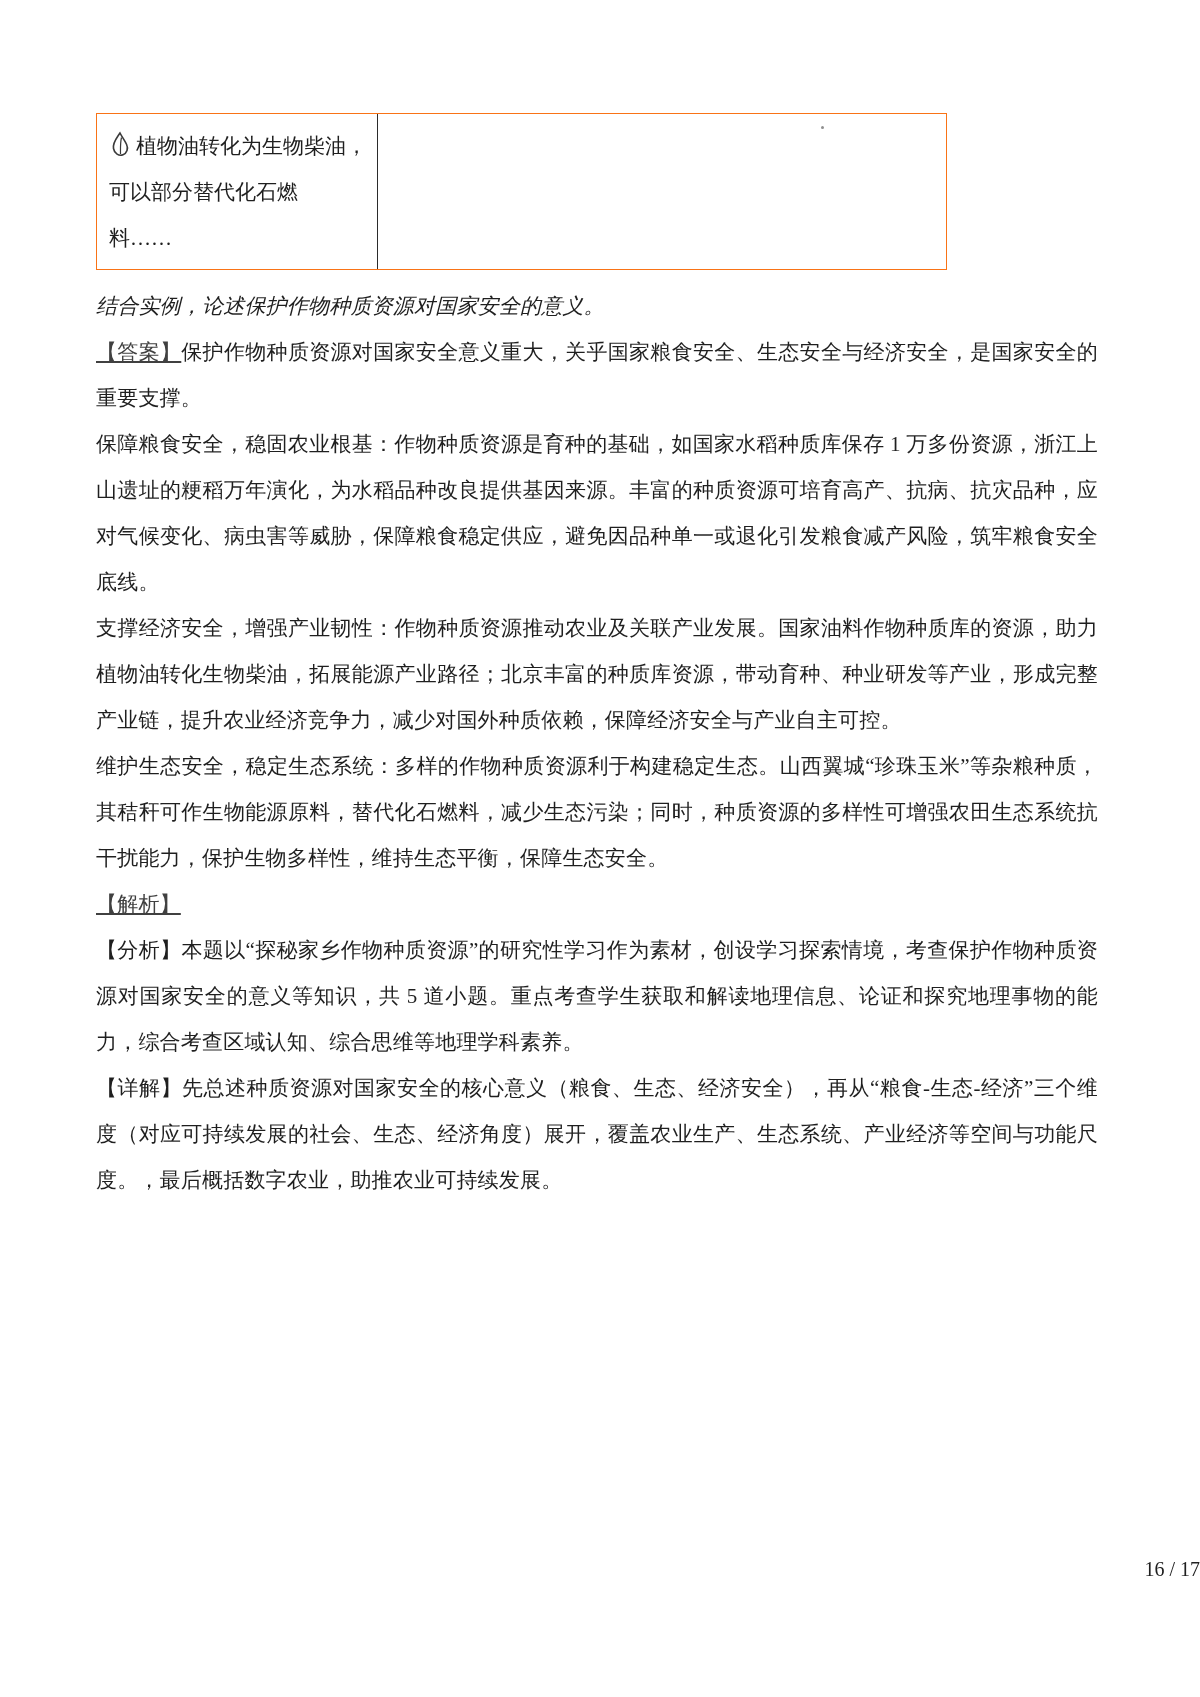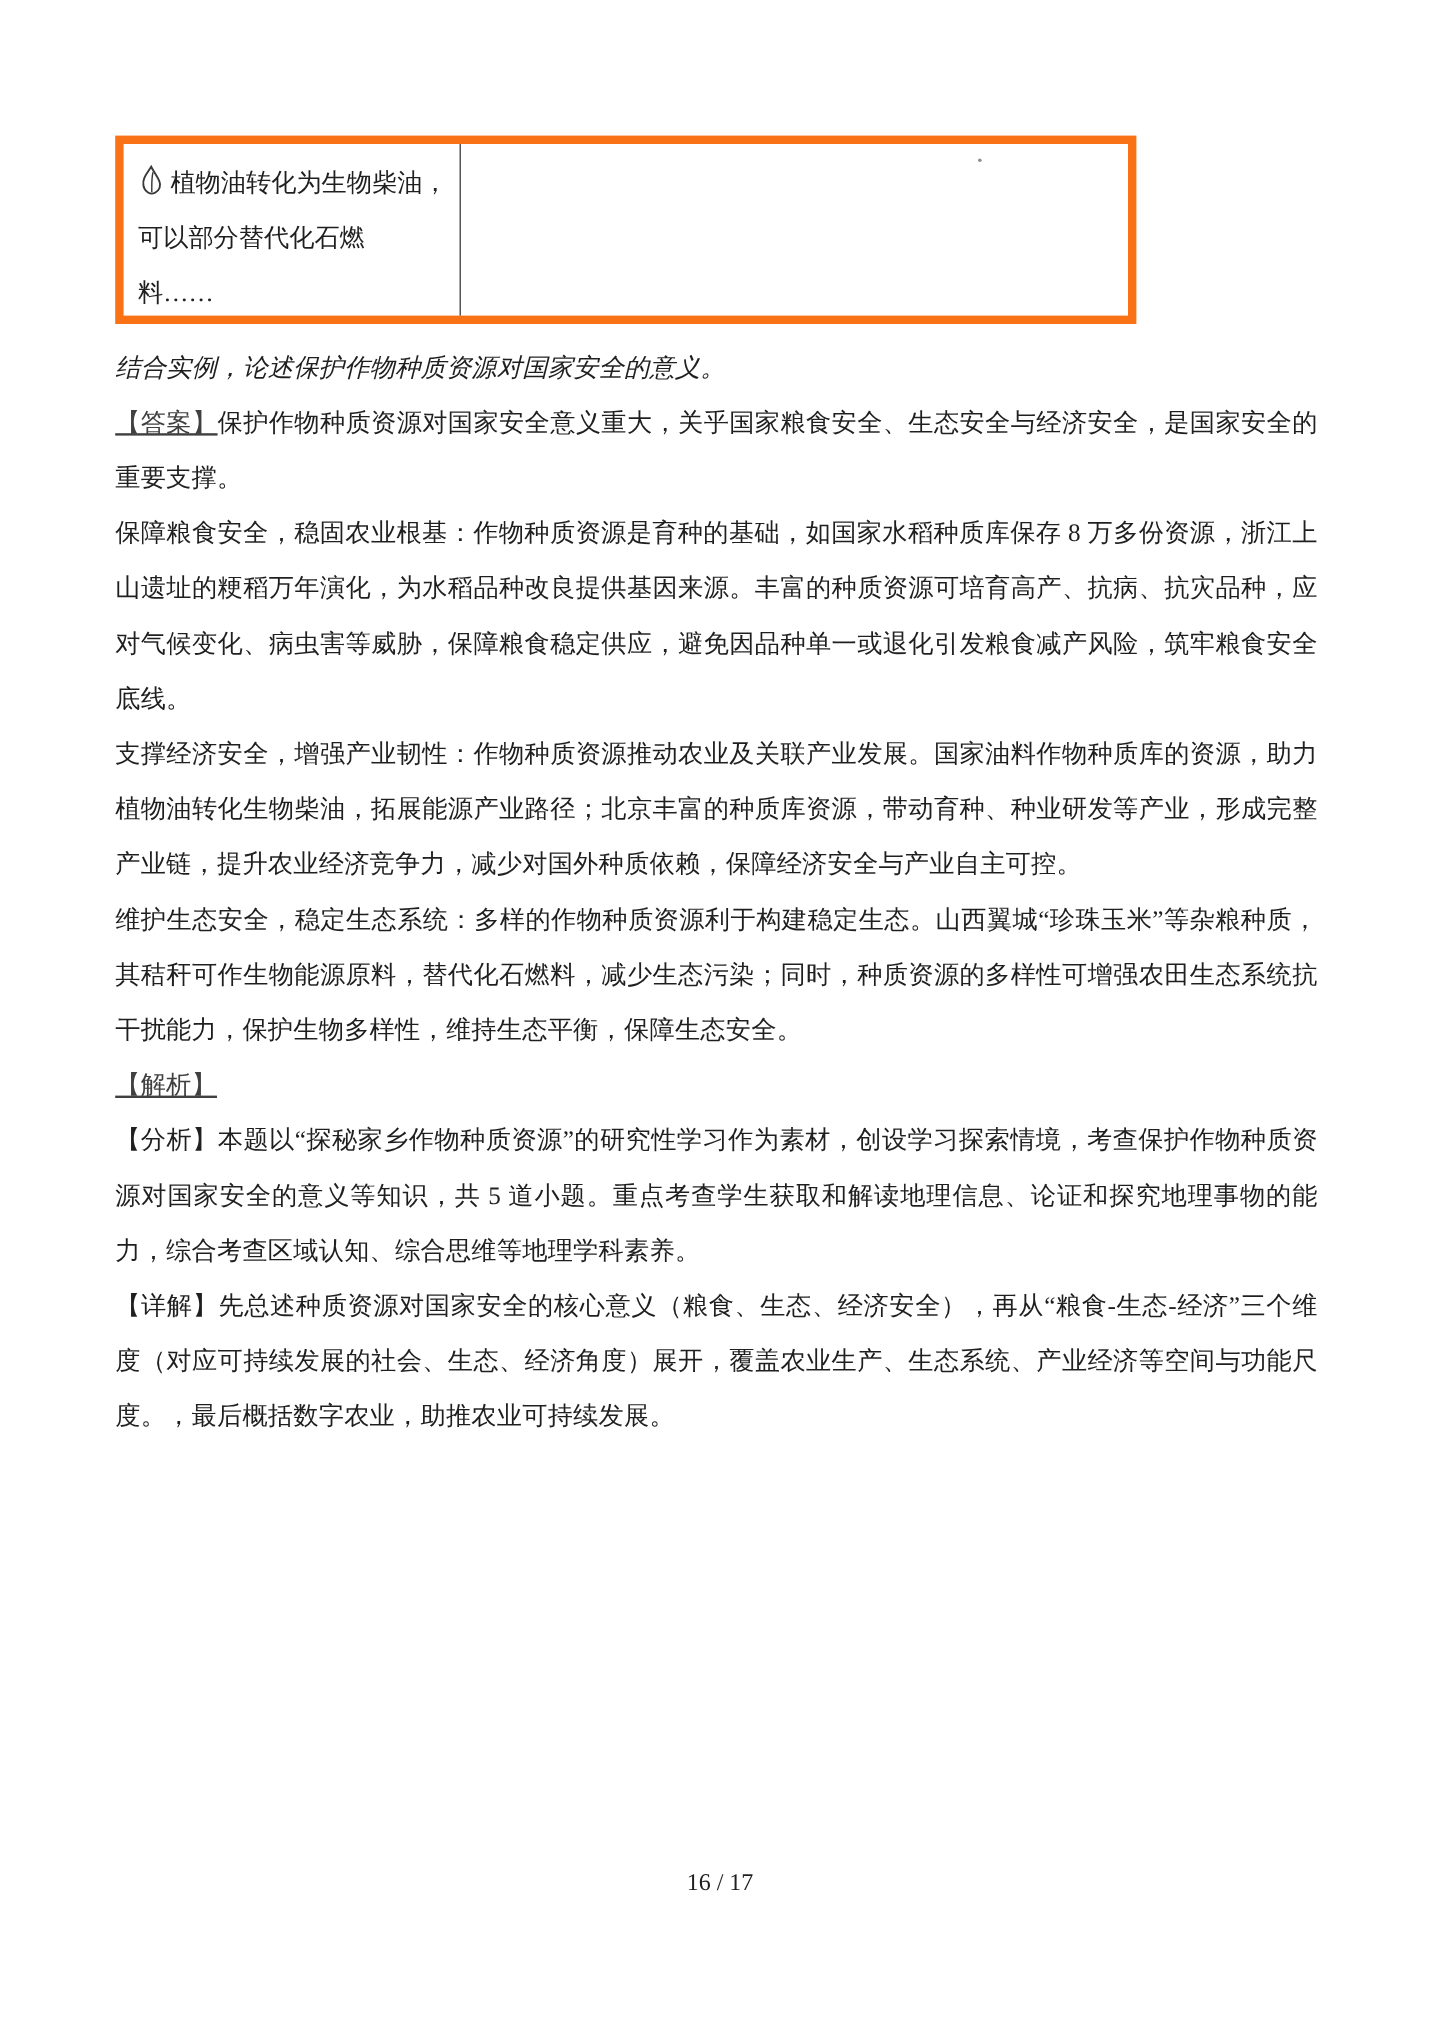--- a/index.html
+++ b/index.html
@@ -16,21 +16,21 @@
     position:absolute;
     left:96px;
     top:113px;
     width:1002px;
   }
   .mtable{
     display:flex;
     width:851px;
     height:157px;
     box-sizing:border-box;
-    border:7px solid #f97316;
+    border:1px solid #f97316;
     background:#fff;
   }
   .cell{box-sizing:border-box;}
   .cell-l{
     width:281px;
     border-right:1px solid #2b2b2b;
     padding:9px 6px 0 12px;
     font-size:21px;
     line-height:46px;
     text-align:left;
@@ -57,21 +57,21 @@
     text-align:justify;
     letter-spacing:0.2px;
   }
   .q{margin-top:13px;font-style:italic;}
   .blue{color:#404040;text-decoration:underline;}
   .footer{
     position:absolute;
     top:1558px;
     left:0;
     width:100%;
-    text-align:center;
+    text-align:right;
     font-size:20px;
     color:#1f1f1f;
   }
 </style>
 </head>
 <body>
 
 <div class="page">
   <div class="content">
 
@@ -90,21 +90,21 @@
       </div>
       <div class="cell cell-r">
         <span class="speck"></span>
       </div>
     </div>
 
     <p class="para q">结合实例，论述保护作物种质资源对国家安全的意义。</p>
 
     <p class="para"><span class="blue">【答案】</span><span>保护作物种质资源对国家安全意义重大，关乎国家粮食安全、生态安全与经济安全，是国家安全的重要支撑。</span></p>
 
-    <p class="para">保障粮食安全，稳固农业根基：作物种质资源是育种的基础，如国家水稻种质库保存 8 万多份资源，浙江上山遗址的粳稻万年演化，为水稻品种改良提供基因来源。丰富的种质资源可培育高产、抗病、抗灾品种，应对气候变化、病虫害等威胁，保障粮食稳定供应，避免因品种单一或退化引发粮食减产风险，筑牢粮食安全底线。</p>
+    <p class="para">保障粮食安全，稳固农业根基：作物种质资源是育种的基础，如国家水稻种质库保存 1 万多份资源，浙江上山遗址的粳稻万年演化，为水稻品种改良提供基因来源。丰富的种质资源可培育高产、抗病、抗灾品种，应对气候变化、病虫害等威胁，保障粮食稳定供应，避免因品种单一或退化引发粮食减产风险，筑牢粮食安全底线。</p>
     <p class="para">支撑经济安全，增强产业韧性：作物种质资源推动农业及关联产业发展。国家油料作物种质库的资源，助力植物油转化生物柴油，拓展能源产业路径；北京丰富的种质库资源，带动育种、种业研发等产业，形成完整产业链，提升农业经济竞争力，减少对国外种质依赖，保障经济安全与产业自主可控。</p>
     <p class="para">维护生态安全，稳定生态系统：多样的作物种质资源利于构建稳定生态。山西翼城“珍珠玉米”等杂粮种质，其秸秆可作生物能源原料，替代化石燃料，减少生态污染；同时，种质资源的多样性可增强农田生态系统抗干扰能力，保护生物多样性，维持生态平衡，保障生态安全。</p>
 
     <p class="para"><span class="blue">【解析】</span></p>
 
     <p class="para">【分析】本题以“探秘家乡作物种质资源”的研究性学习作为素材，创设学习探索情境，考查保护作物种质资源对国家安全的意义等知识，共 5 道小题。重点考查学生获取和解读地理信息、论证和探究地理事物的能力，综合考查区域认知、综合思维等地理学科素养。</p>
     <p class="para">【详解】先总述种质资源对国家安全的核心意义（粮食、生态、经济安全），再从“粮食-生态-经济”三个维度（对应可持续发展的社会、生态、经济角度）展开，覆盖农业生产、生态系统、产业经济等空间与功能尺度。，最后概括数字农业，助推农业可持续发展。</p>
 
   </div>
 

